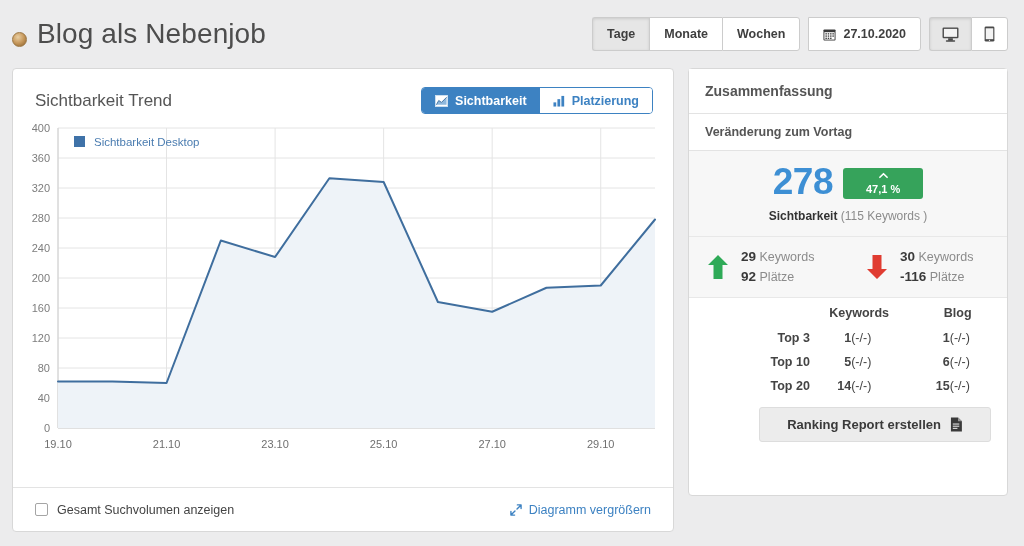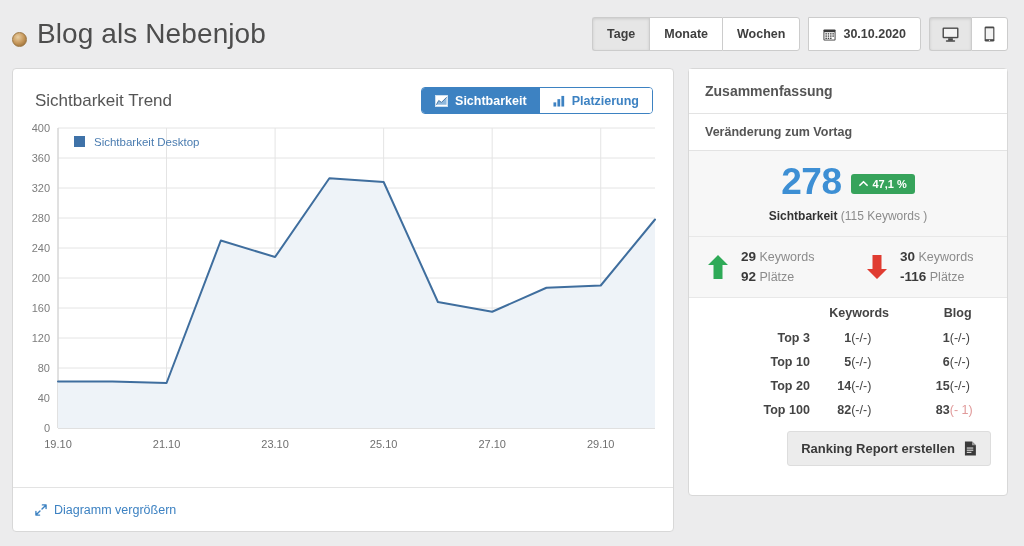--- a/index.html
+++ b/index.html
@@ -100,22 +100,22 @@
     border-bottom:1px solid #e3e3e3;
   }
   .kpi{
     background:#f7f7f7; border-bottom:1px solid #e8e8e8;
     padding:12px 10px 13px; text-align:center;
   }
   .kpi-row{ display:flex; align-items:center; justify-content:center; gap:10px; }
   .kpi-val{ font-size:37px; font-weight:bold; color:#3d8fd4; line-height:1; letter-spacing:-.5px;}
   .badge{
     background:#36a35b; color:#fff; font-size:11px; font-weight:bold;
-    padding:4px 8px; border-radius:3px; display:flex; align-items:center; gap:4px;
-    position:relative; top:2px;
+    padding:4px 23px; border-radius:3px; display:flex; align-items:center; gap:4px;
+    position:relative; top:2px;flex-direction:column;
   }
   .kpi-cap{ margin-top:9px; font-size:12px; color:#333; }
   .kpi-cap b{ font-weight:bold; }
   .kpi-cap span{ color:#8b8b8b; }
 
   .updown{
     display:flex; background:#f7f7f7; border-bottom:1px solid #e8e8e8;
     padding:10px 0 11px;
   }
   .ud{ flex:1 1 0; display:flex; align-items:center; gap:12px; padding-left:18px; }
@@ -135,21 +135,21 @@
   th.sp{ width:38%; }
 
   .last-upd{
     text-align:right; font-size:11.5px; color:#9a9a9a;
     padding:10px 16px 0;
   }
   .report-row{ padding:9px 16px 0; display:flex; justify-content:flex-end; }
   .report-btn{
     background:#ececec; border:1px solid #ddd; border-radius:3px;
     font-family:inherit; font-size:13px; font-weight:bold; color:#3a3a3a;
-    padding:9px 13px; display:flex; align-items:center; gap:9px; cursor:pointer;
+    padding:9px 27px; display:flex; align-items:center; gap:9px; cursor:pointer;
   }
 </style>
 </head>
 <body>
 
 <div class="topbar">
   <div class="brand">
     <span class="brand-avatar"></span>
     <span class="brand-title">Blog als Nebenjob</span>
   </div>
@@ -182,21 +182,21 @@
               <rect x="2.6" y="8" width="1.6" height="1.4"></rect>
               <rect x="5.1" y="8" width="1.6" height="1.4"></rect>
               <rect x="7.6" y="8" width="1.6" height="1.4"></rect>
               <rect x="10.1" y="8" width="1.6" height="1.4"></rect>
               <rect x="2.6" y="10.4" width="1.6" height="1.4"></rect>
               <rect x="5.1" y="10.4" width="1.6" height="1.4"></rect>
               <rect x="7.6" y="10.4" width="1.6" height="1.4"></rect>
             </g>
           </svg>
       </span>
-      <span>30.10.2020</span>
+      <span>27.10.2020</span>
     </button>
   </div>
 
   <div class="group-gap"></div>
 
   <div class="btn-group">
     <button class="tbtn icon-only active">
       <span class="ico">
         <svg width="17" height="15" viewBox="0 0 18 16">
             <rect x="0.5" y="0.5" width="17" height="11.5" rx="1.3" fill="#4a4a4a"></rect>
@@ -286,20 +286,24 @@
           <line x1="45" y1="10" x2="45" y2="310" stroke="#d0d0d0" stroke-width="1"></line>
           <line x1="45" y1="310" x2="642" y2="310" stroke="#d0d0d0" stroke-width="1"></line>
           <path d="M 45.00 263.50 L 99.27 263.50 L 153.55 265.00 L 207.82 122.50 L 262.09 139.00 L 316.36 60.25 L 370.64 64.00 L 424.91 184.00 L 479.18 193.75 L 533.45 169.75 L 587.73 167.50 L 642.00 101.50 L 642.00 310.00 L 45.00 310.00 Z" fill="#eef3f8" stroke="none"></path>
           <path d="M 45.00 263.50 L 99.27 263.50 L 153.55 265.00 L 207.82 122.50 L 262.09 139.00 L 316.36 60.25 L 370.64 64.00 L 424.91 184.00 L 479.18 193.75 L 533.45 169.75 L 587.73 167.50 L 642.00 101.50" fill="none" stroke="#3f6e9e" stroke-width="2" stroke-linejoin="round" stroke-linecap="round"></path>
           <rect x="61" y="18" width="11" height="11" fill="#3f72a8"></rect>
           <text x="81" y="28" font-size="11.5" fill="#4a7cb0" font-family="&quot;Liberation Sans&quot;, sans-serif">Sichtbarkeit Desktop</text>
         </svg>
     </div>
 
     <div class="chart-foot">
+      <label class="chk-label">
+        <span class="chkbox"></span>
+        <span>Gesamt Suchvolumen anzeigen</span>
+      </label>
       <a class="enlarge" href="#">
         <span class="ico">
           <svg width="12" height="12" viewBox="0 0 13 13">
               <path d="M12 1 L8 1 M12 1 L12 5 M12 1 L7.6 5.4" stroke="#3d82c2" stroke-width="1.5" fill="none" stroke-linecap="round"></path>
               <path d="M1 12 L5 12 M1 12 L1 8 M1 12 L5.4 7.6" stroke="#3d82c2" stroke-width="1.5" fill="none" stroke-linecap="round"></path>
             </svg>
         </span>
         <span>Diagramm vergrößern</span>
       </a>
     </div>
@@ -378,27 +382,20 @@
             <td class="delta">(-/-)</td>
             <td class="num">6</td>
             <td class="delta">(-/-)</td>
           </tr>
           <tr>
             <td class="lbl">Top 20</td>
             <td class="num">14</td>
             <td class="delta">(-/-)</td>
             <td class="num">15</td>
             <td class="delta">(-/-)</td>
-          </tr>
-          <tr>
-            <td class="lbl">Top 100</td>
-            <td class="num">82</td>
-            <td class="delta">(-/-)</td>
-            <td class="num">83</td>
-            <td class="delta neg">(- 1)</td>
           </tr>
         </tbody>
     </table>
 
 
     <div class="report-row">
       <button class="report-btn">
         <span>Ranking Report erstellen</span>
         <span class="ico">
           <svg width="13" height="15" viewBox="0 0 14 16">

